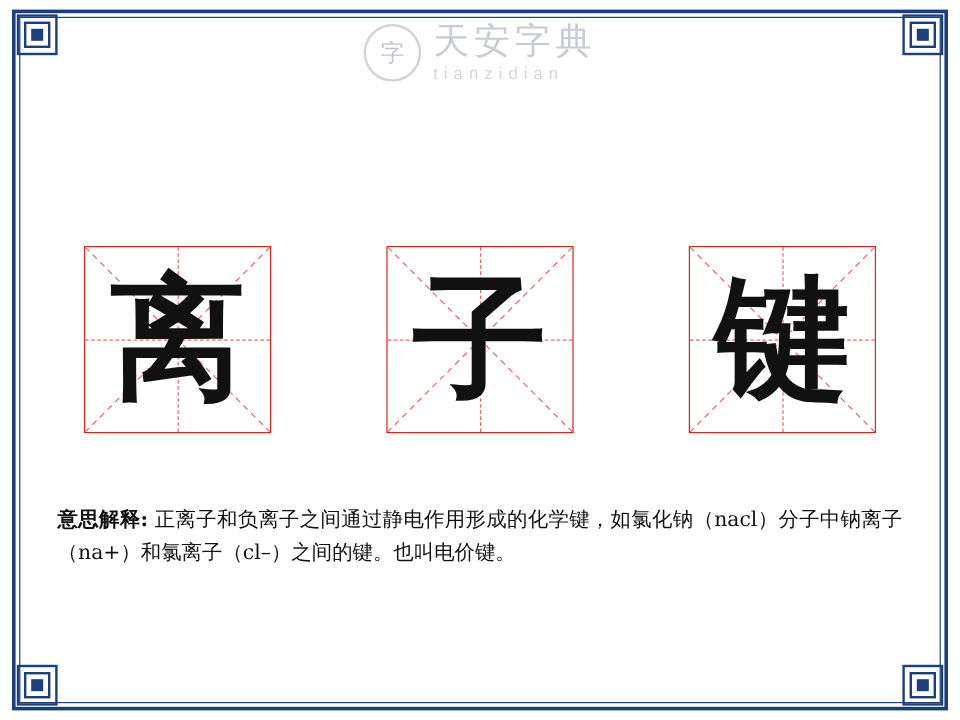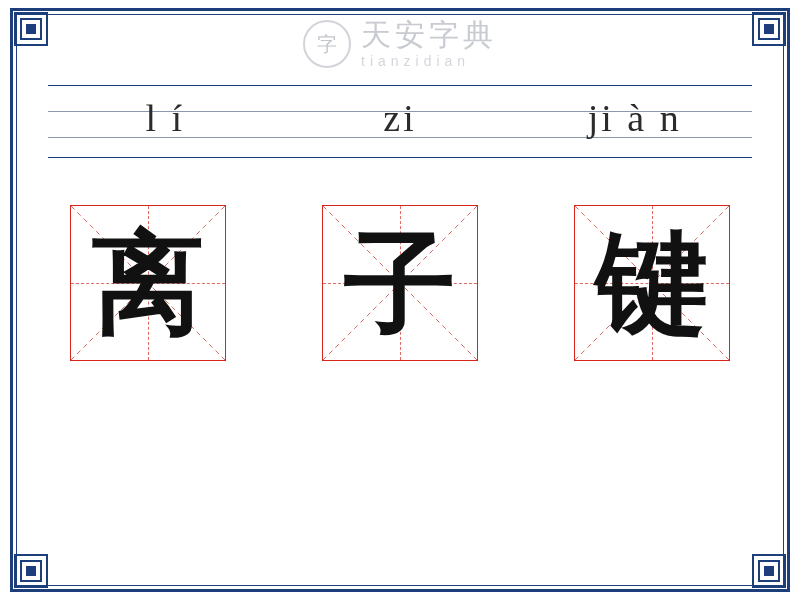--- a/index.html
+++ b/index.html
@@ -249,31 +249,20 @@
   </div>
 
   <div class="logo-wrap">
     <div class="logo-seal">字</div>
     <div class="logo-text">
       <div class="logo-title">天安字典</div>
       <div class="logo-sub">tianzidian</div>
     </div>
   </div>
 
-  <div class="staff">
-    <div class="line l1"></div>
-    <div class="line l2"></div>
-    <div class="line l3"></div>
-    <div class="line l4"></div>
-    <div class="pinyin-row">
-      <div class="pinyin-cell">l í</div>
-      <div class="pinyin-cell">zi</div>
-      <div class="pinyin-cell">ji à n</div>
-    </div>
-  </div>
 
   <div class="chars">
 
     <div class="char-box">
       <div class="dash-v"></div>
       <div class="dash-h"></div>
       <div class="dash-d1">
         <svg width="100%" height="100%" viewBox="0 0 156 156" preserveAspectRatio="none">
           <line x1="0" y1="0" x2="156" y2="156" stroke="#e06b63" stroke-width="1" stroke-dasharray="5,4"></line>
           <line x1="156" y1="0" x2="0" y2="156" stroke="#e06b63" stroke-width="1" stroke-dasharray="5,4"></line>
@@ -301,14 +290,17 @@
         <svg width="100%" height="100%" viewBox="0 0 156 156" preserveAspectRatio="none">
           <line x1="0" y1="0" x2="156" y2="156" stroke="#e06b63" stroke-width="1" stroke-dasharray="5,4"></line>
           <line x1="156" y1="0" x2="0" y2="156" stroke="#e06b63" stroke-width="1" stroke-dasharray="5,4"></line>
         </svg>
       </div>
       <div class="char-glyph">键</div>
     </div>
 
   </div>
 
+  <div class="explain">
+    <span class="label">意思解释:</span><span> 正离子和负离子之间通过静电作用形成的化学键，如氯化钠（nacl）分子中钠离子（na+）和氯离子（cl–）之间的键。也叫电价键。</span>
+  </div>
 
 </div>
 
 </body></html>

